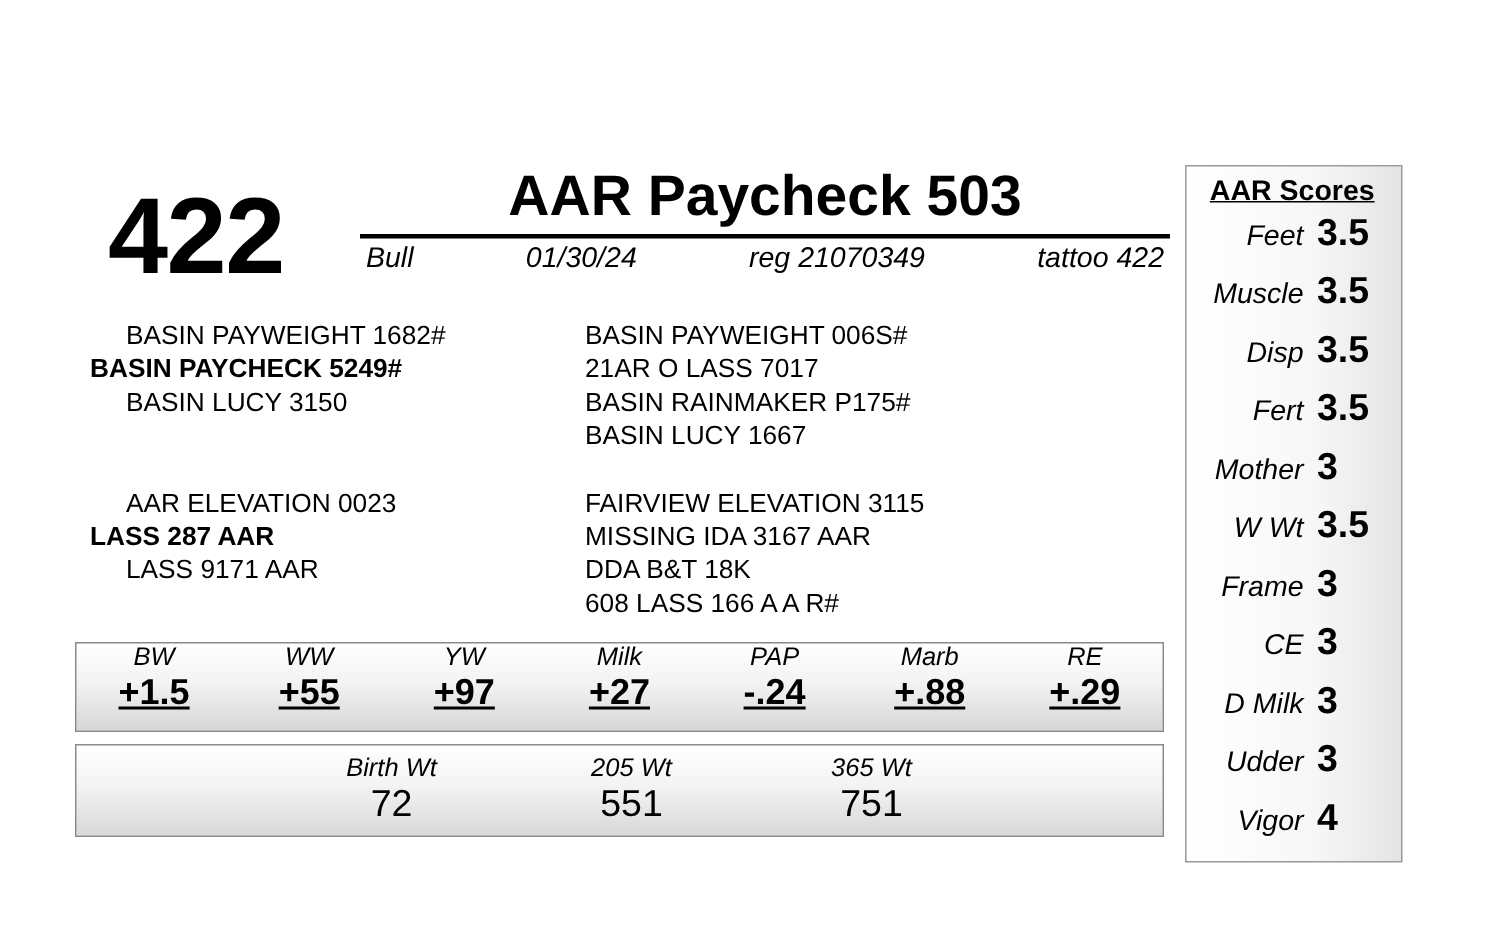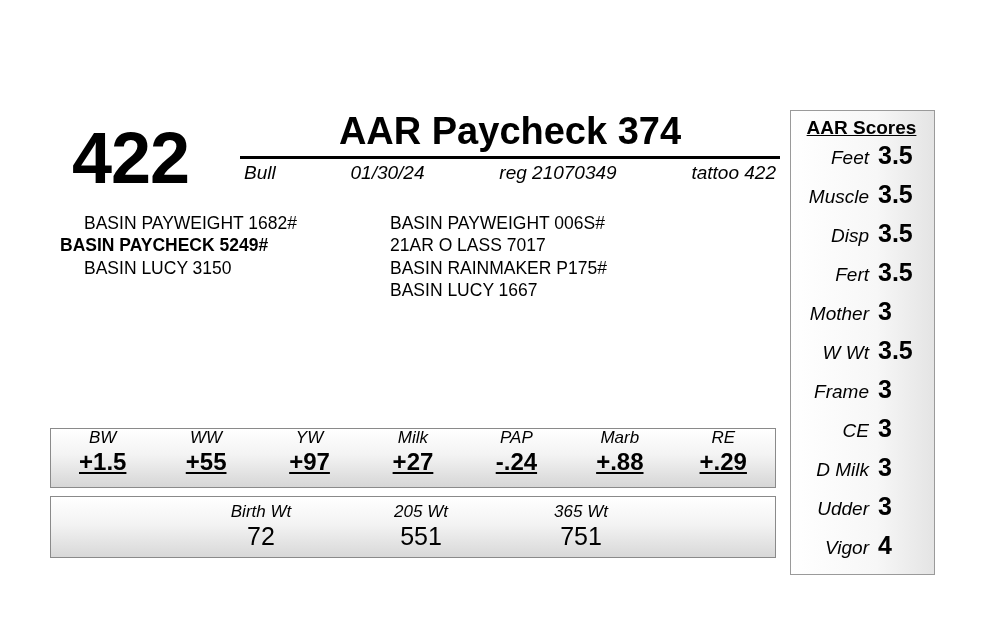--- a/index.html
+++ b/index.html
@@ -197,21 +197,21 @@
   }
 </style>
 </head>
 <body>
 
 <div id="sheet">
 
   <div class="lot-number">422</div>
 
   <div class="header-block">
-    <div class="animal-name">AAR Paycheck 374</div>
+    <div class="animal-name">AAR Paycheck 503</div>
     <div class="header-rule"></div>
     <div class="header-meta">
       <span>Bull</span>
       <span>01/30/24</span>
       <span>reg 21070349</span>
       <span>tattoo 422</span>
     </div>
   </div>
 
   <div class="pedigree">
@@ -225,20 +225,33 @@
       <div class="ped-right">
         <div>BASIN PAYWEIGHT 006S#</div>
         <div>21AR O LASS 7017</div>
         <div>BASIN RAINMAKER P175#</div>
         <div>BASIN LUCY 1667</div>
       </div>
     </div>
 
     <div class="ped-gap"></div>
 
+    <div class="ped-row">
+      <div class="ped-left">
+        <div class="indent1">AAR ELEVATION 0023</div>
+        <div class="dam-line">LASS 287 AAR</div>
+        <div class="indent1">LASS 9171 AAR</div>
+      </div>
+      <div class="ped-right">
+        <div>FAIRVIEW ELEVATION 3115</div>
+        <div>MISSING IDA 3167 AAR</div>
+        <div>DDA B&amp;T 18K</div>
+        <div>608 LASS 166 A A R#</div>
+      </div>
+    </div>
 
   </div>
 
   <div class="epd-box">
     <div class="epd-grid">
       <div class="epd-cell">
         <div class="epd-label">BW</div>
         <div class="epd-value">+1.5</div>
       </div>
       <div class="epd-cell">

